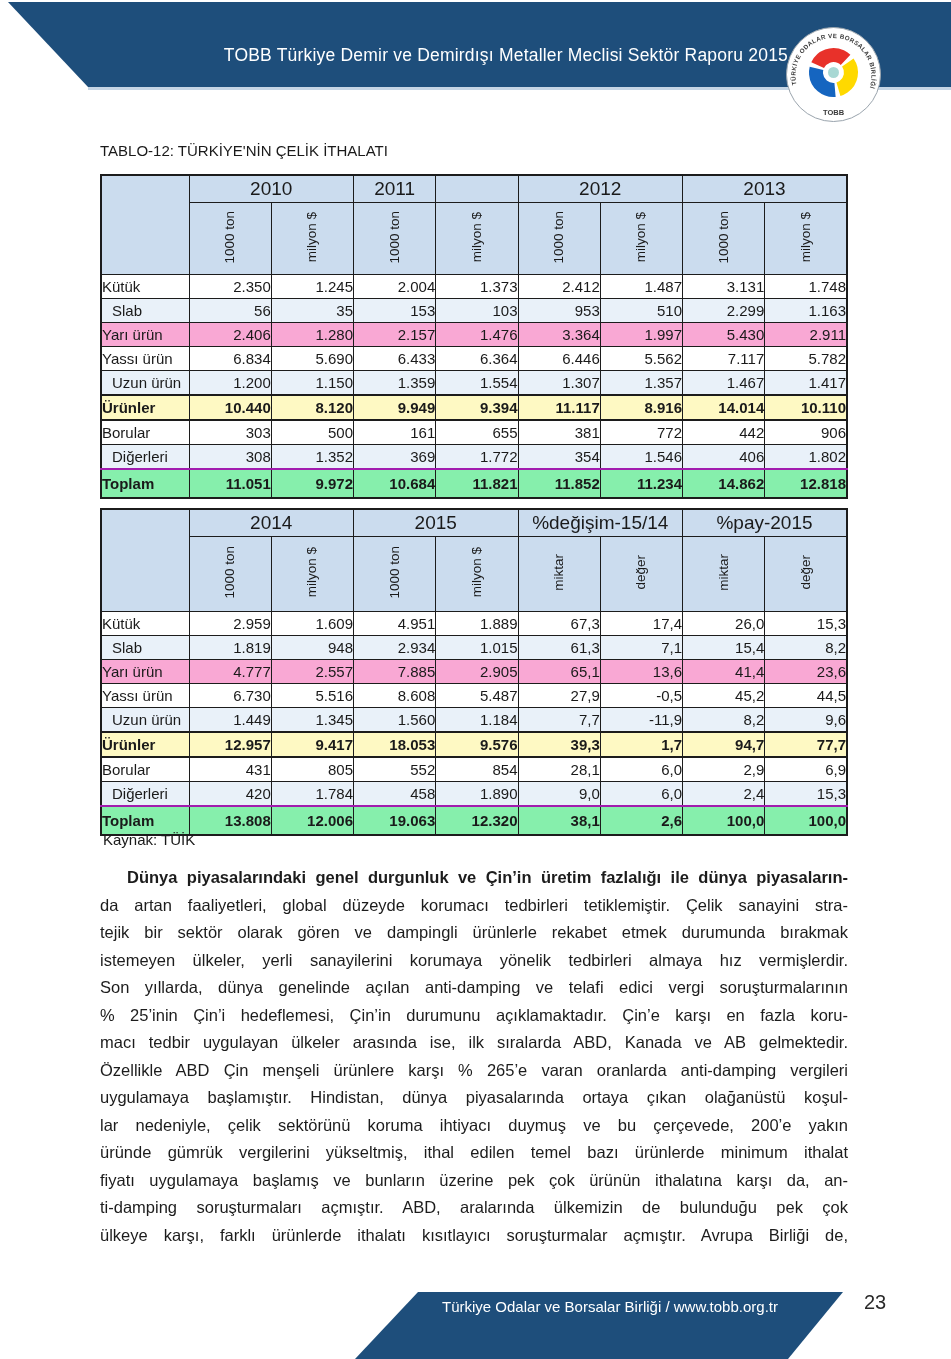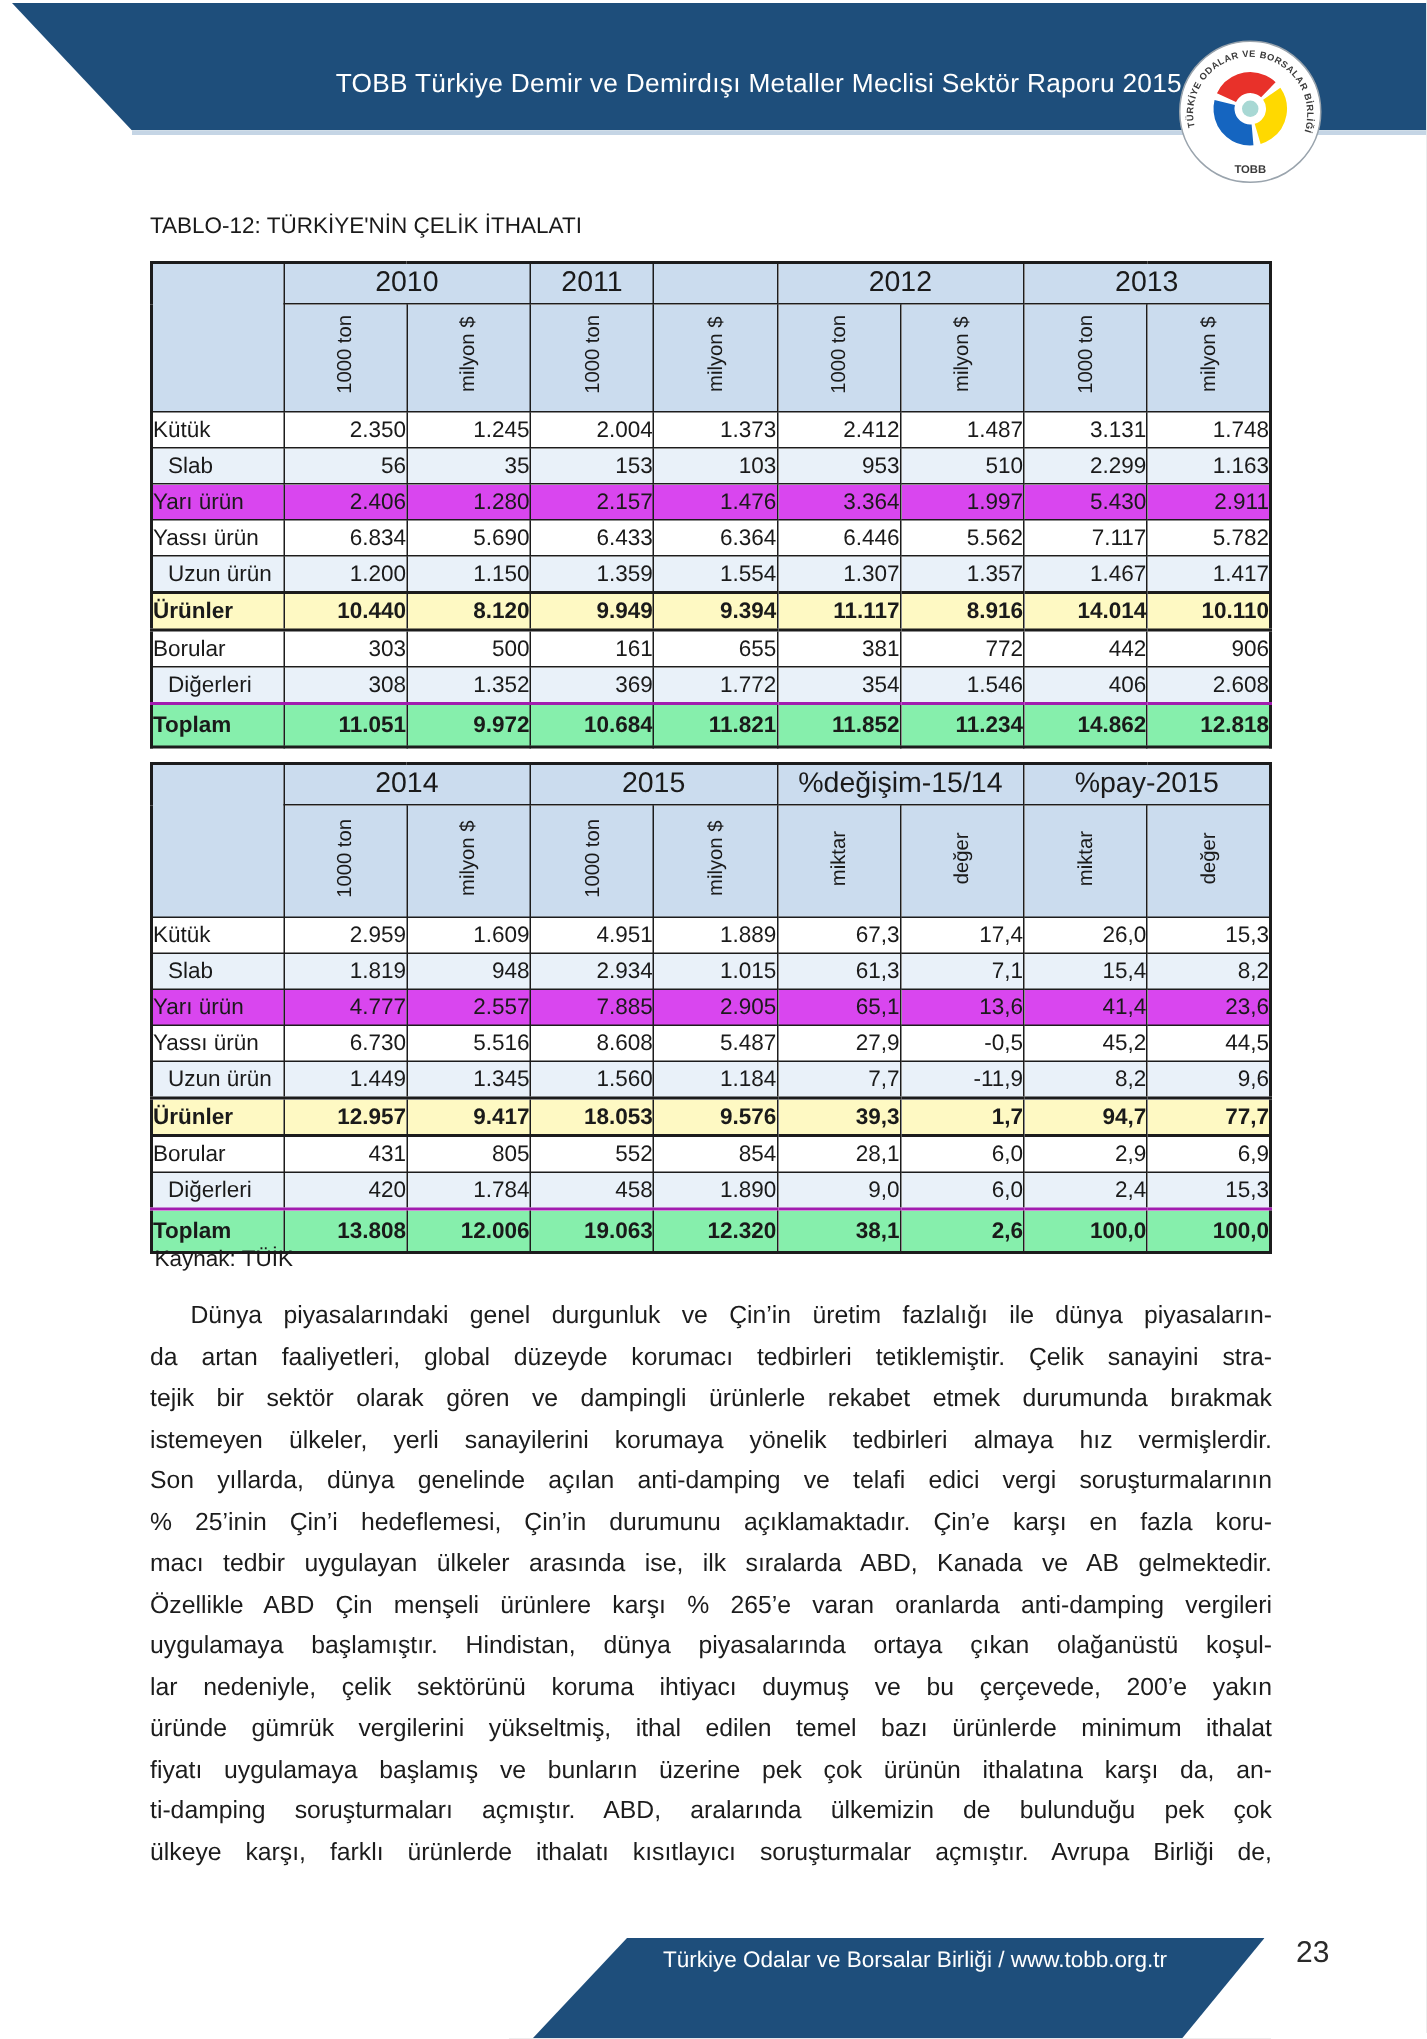--- a/index.html
+++ b/index.html
@@ -43,30 +43,30 @@
   .vtext{
     writing-mode:vertical-rl;transform:rotate(180deg);
     font-size:13.5px;line-height:1.05;white-space:nowrap;display:inline-block;
     padding:2px 0;
   }
   td.lbl{text-align:left;padding-left:5px;height:23px;}
   td.val{text-align:right;padding-right:6px;height:23px;}
   td.gl{border-left:2px solid #1c1c1c;}
   tr.plain td{background:#ffffff;}
   tr.light td{background:#e9f1f9;padding-left:10px;}
-  tr.medium td{background:#d946ef;}
+  tr.medium td{background:#f9a8d4;}
   tr.products td{background:#fef9c3;font-weight:bold;border-top:2px solid #1c1c1c;border-bottom:2px solid #1c1c1c;}
   tr.total td{background:#86efac;font-weight:bold;border-top:2px solid #a21caf;height:27px;}
   
   .bodytext{
     position:absolute;left:100px;top:864px;width:748px;
     font-size:16.5px;line-height:27.5px;color:#1c1c1c;
   }
   .jline{text-align:justify;text-align-last:justify;text-justify:inter-word;white-space:normal;height:27.5px;}
-  .jline.indent{padding-left:27px;}
+  .jline.indent{padding-left:27px;font-weight:bold;}
   
   .band-bottom{
     position:absolute;top:1292px;left:0;width:951px;height:67px;
     background:#1e4e7b;
     clip-path:polygon(418px 0,843px 0,788px 67px,355px 67px);
   }
   .footer-text{
     position:absolute;top:6px;left:420px;width:380px;text-align:center;
     color:#ffffff;font-size:15px;white-space:nowrap;
   }
@@ -212,21 +212,21 @@
         </tr>
         <tr class="light">
           <td class="lbl">Diğerleri</td>
           <td class="val gl">308</td>
           <td class="val">1.352</td>
           <td class="val gl">369</td>
           <td class="val">1.772</td>
           <td class="val gl">354</td>
           <td class="val">1.546</td>
           <td class="val gl">406</td>
-          <td class="val">2.608</td>
+          <td class="val">1.802</td>
         </tr>
         <tr class="total">
           <td class="lbl">Toplam</td>
           <td class="val gl">11.051</td>
           <td class="val">9.972</td>
           <td class="val gl">10.684</td>
           <td class="val">11.821</td>
           <td class="val gl">11.852</td>
           <td class="val">11.234</td>
           <td class="val gl">14.862</td>

